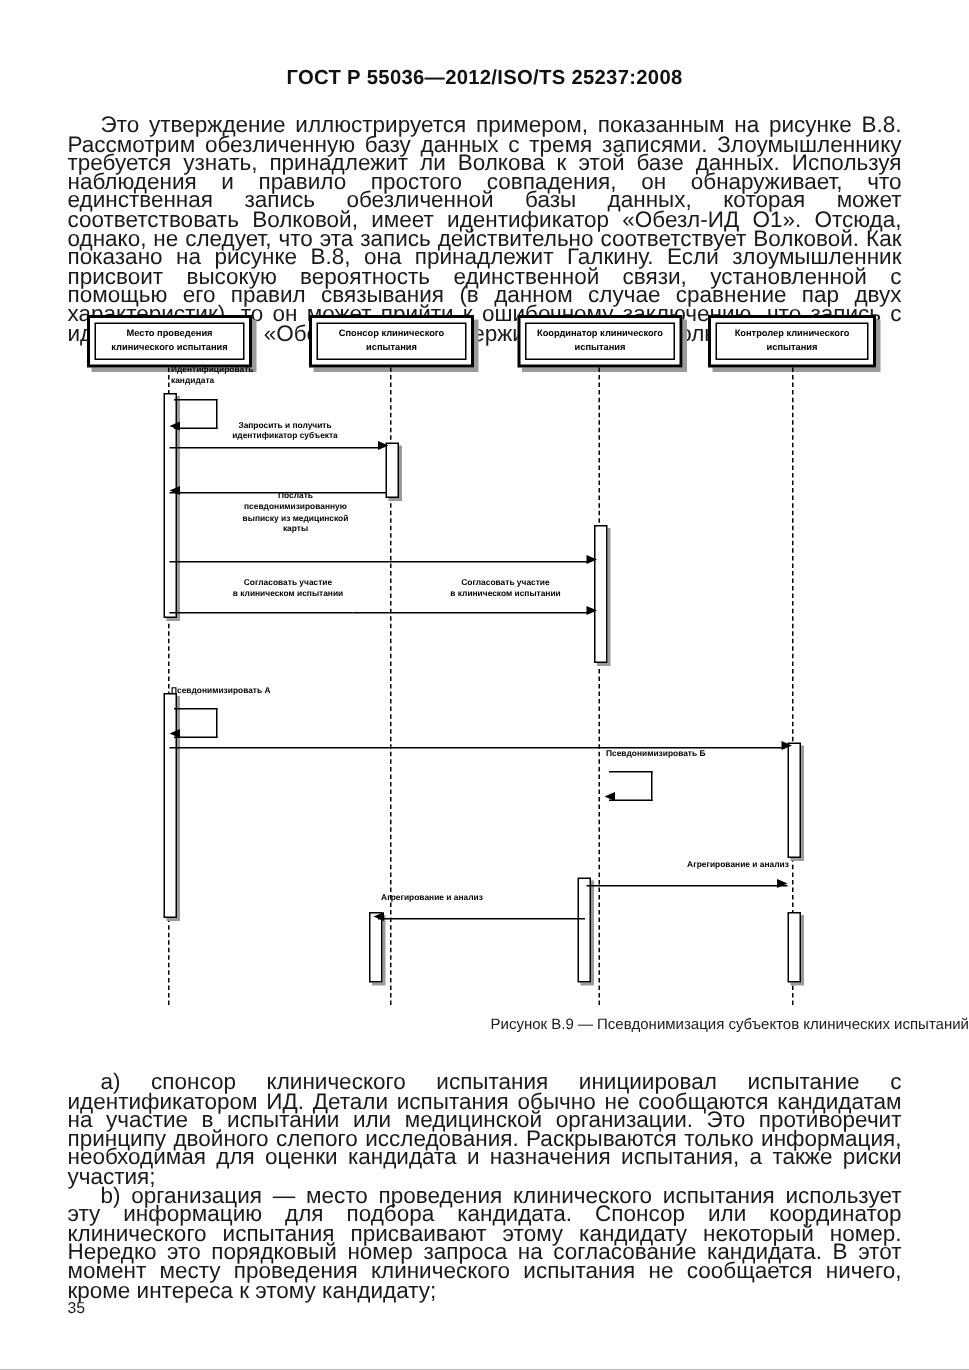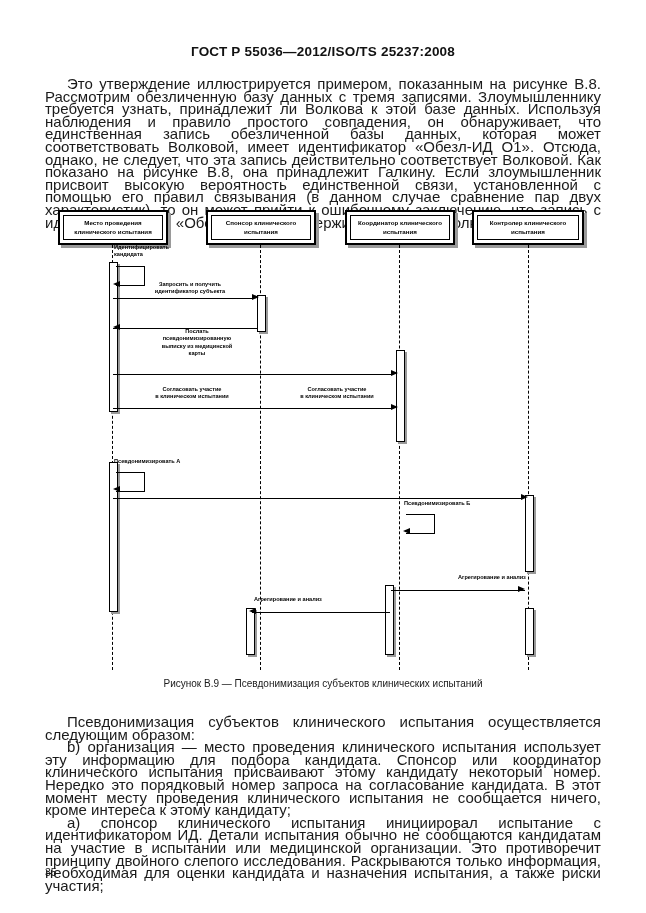--- a/index.html
+++ b/index.html
@@ -56,21 +56,21 @@
     left: 0;
     top: 200px;
     width: 646px;
     height: 500px;
   }
   .figure-caption {
     position: absolute;
     left: 0;
     top: 678px;
     width: 646px;
-    text-align: center;
+    text-align: right;
     font-size: 10px;
     color: #1a1a1a;
   }
 
   
   .actor-box {
     position: absolute;
     border: 2px solid #000;
     background: #fff;
     box-shadow: 3px 3px 0 #9a9a9a;
@@ -245,20 +245,19 @@
 
     <div class="msg-label" style="left:412px; top:374px; width:160px;">Агрегирование и анализ</div>
     <div class="msg-line" style="left:391px; top:390px; width:134px;"></div>
     <div class="arrow-r" style="left:518px; top:386.4px;"></div>
 
   </div>
 
   <div class="figure-caption">Рисунок В.9 — Псевдонимизация субъектов клинических испытаний</div>
 
   <div class="body-text" id="after-figure-block">
-    <p>Псевдонимизация субъектов клинического испытания осуществляется следующим образом:</p>
+    <p>a) спонсор клинического испытания инициировал испытание с идентификатором ИД. Детали испытания обычно не сообщаются кандидатам на участие в испытании или медицинской организации. Это противоречит принципу двойного слепого исследования. Раскрываются только информация, необходимая для оценки кандидата и назначения испытания, а также риски участия;</p>
     <p>b) организация — место проведения клинического испытания использует эту информацию для подбора кандидата. Спонсор или координатор клинического испытания присваивают этому кандидату некоторый номер. Нередко это порядковый номер запроса на согласование кандидата. В этот момент месту проведения клинического испытания не сообщается ничего, кроме интереса к этому кандидату;</p>
-    <p>a) спонсор клинического испытания инициировал испытание с идентификатором ИД. Детали испытания обычно не сообщаются кандидатам на участие в испытании или медицинской организации. Это противоречит принципу двойного слепого исследования. Раскрываются только информация, необходимая для оценки кандидата и назначения испытания, а также риски участия;</p>
   </div>
 
   <div class="page-number">35</div>
 
 </div>
 
 </body></html>

